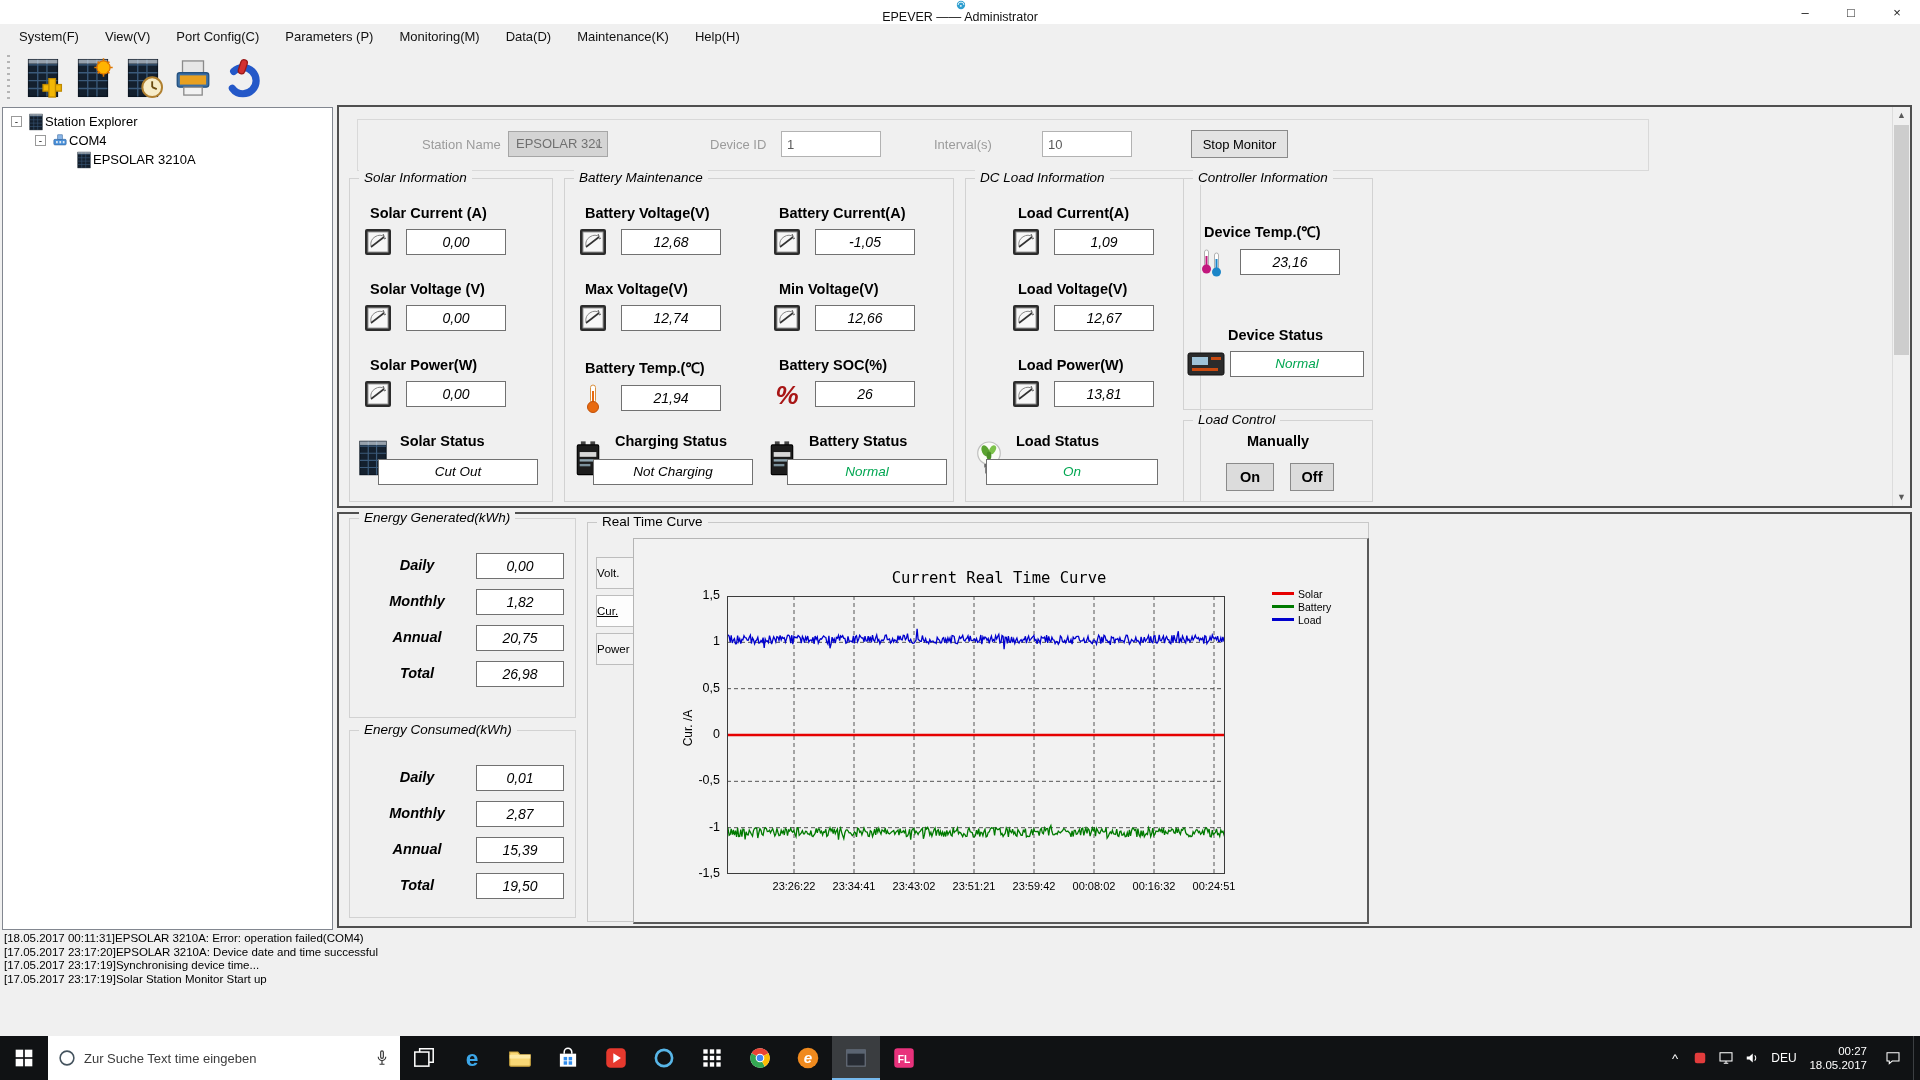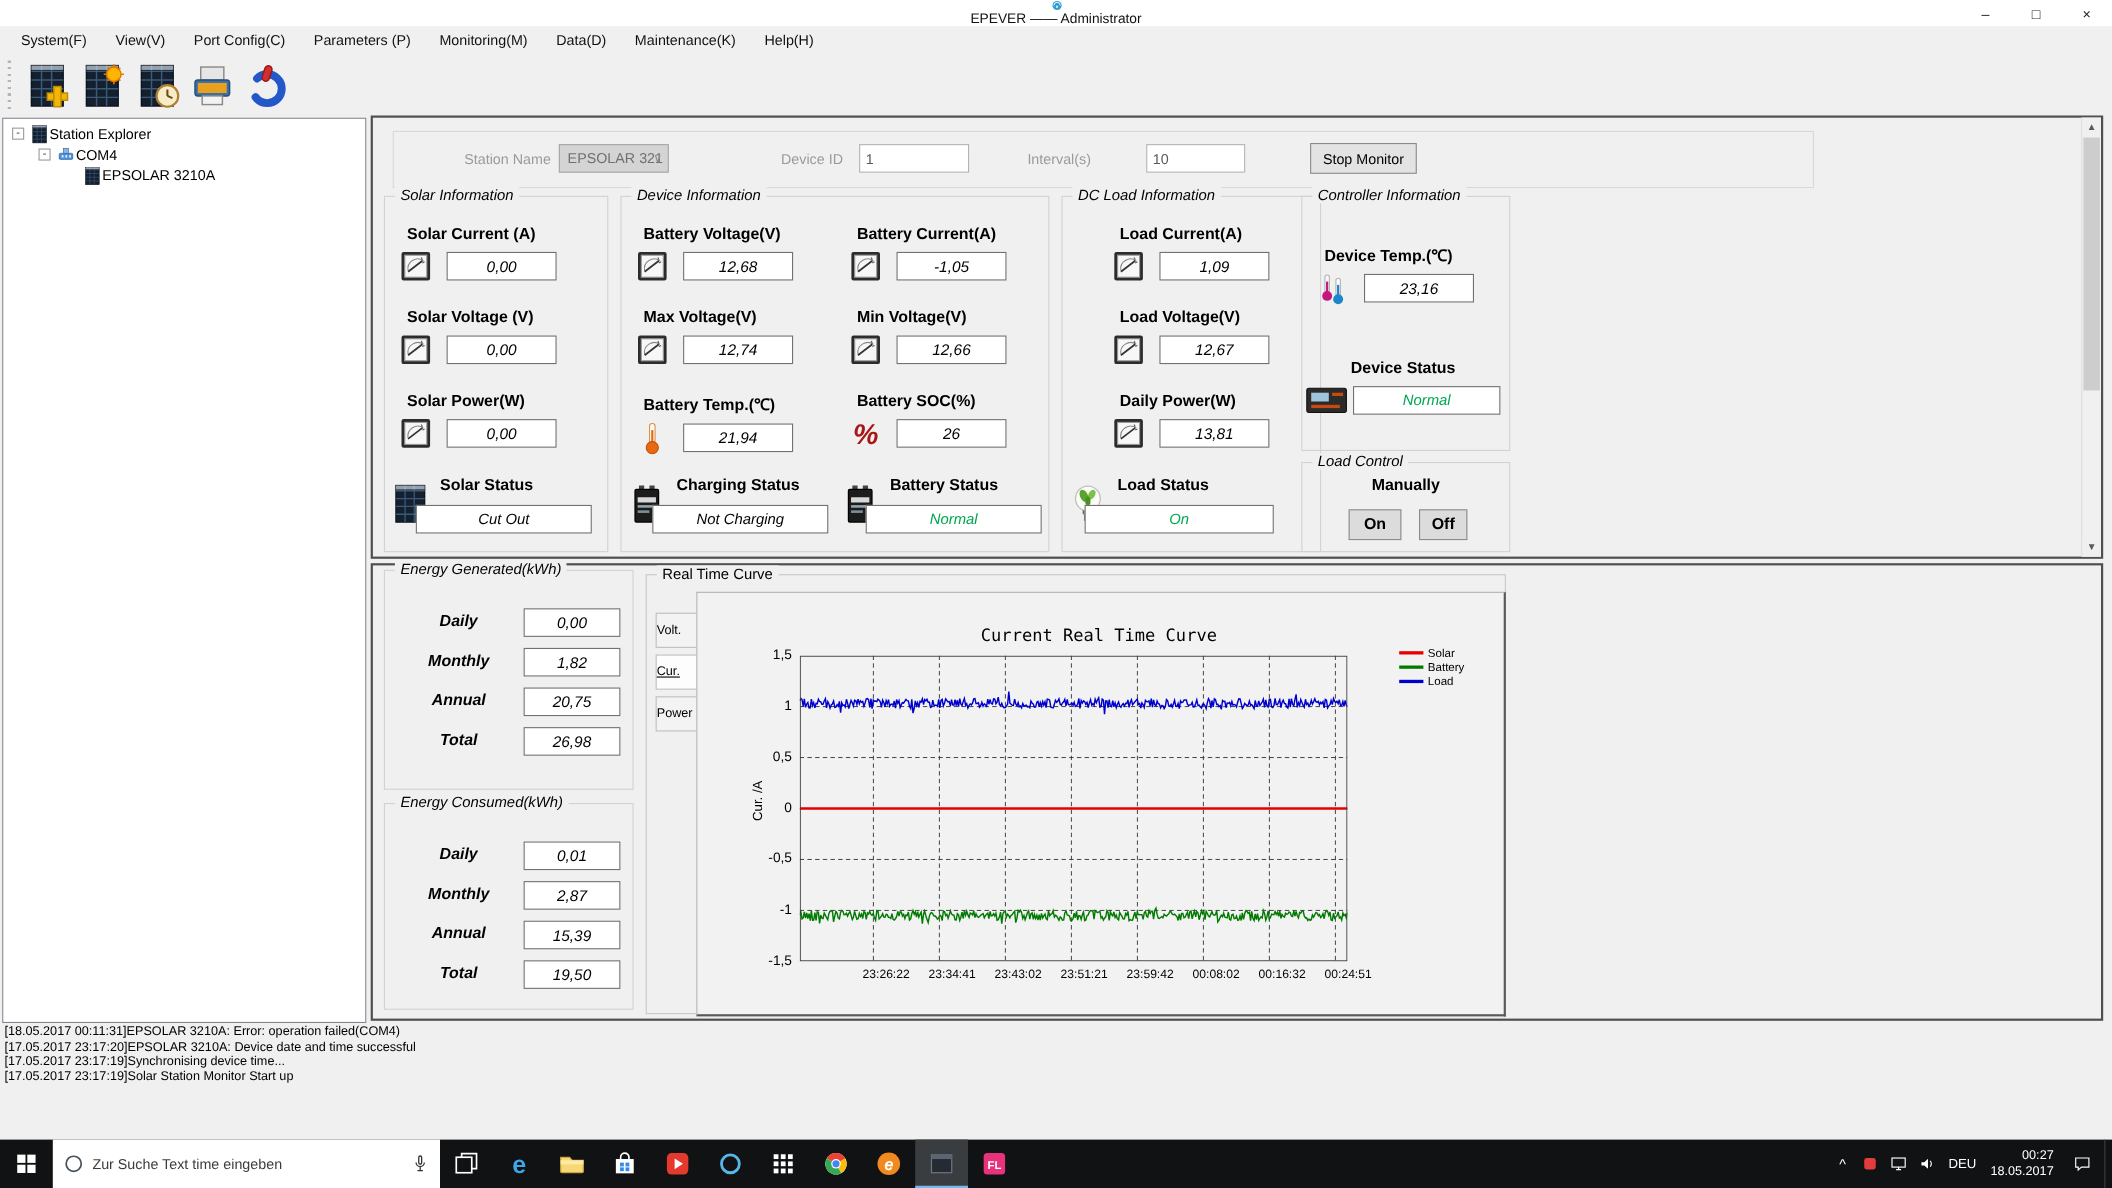--- a/index.html
+++ b/index.html
@@ -65,21 +65,21 @@
 
   
   .curve-tab{position:absolute;left:8px;width:44px;height:32px;background:#f3f3f3;border:1px solid #bdbdbd;box-sizing:border-box;font-size:11.5px;color:#000;text-align:left;line-height:30px;}
   .curve-tab.active{background:#fdfdfd;}
   .chart-box{position:absolute;left:45px;top:15px;width:733px;height:383px;background:#f2f2f2;border:1px solid #b5b5b5;border-right:2px solid #5a5a5a;border-bottom:2px solid #5a5a5a;box-sizing:content-box;}
   .chart-title{position:absolute;left:170px;top:30px;width:390px;text-align:center;font-family:"DejaVu Sans Mono",monospace;font-size:15.5px;color:#000;}
   .chart-ylabel{position:absolute;left:36px;top:182px;font-size:12px;color:#000;transform:rotate(-90deg);transform-origin:center;}
   .plot{position:absolute;left:93px;top:57px;width:498px;height:278px;}
   .plot svg{position:absolute;left:0;top:0;}
   .ytick{position:absolute;width:46px;text-align:right;font-size:12.5px;color:#000;}
-  .xtick{position:absolute;top:341px;width:66px;text-align:right;font-size:11px;color:#000;}
+  .xtick{position:absolute;top:341px;width:66px;text-align:center;font-size:11px;color:#000;}
   .legend{position:absolute;left:638px;top:48px;}
   .legend-row{display:flex;align-items:center;height:13px;}
   .legend-swatch{width:22px;height:2.5px;margin-right:4px;}
   .legend-text{font-size:10.5px;color:#000;}
 
   
   .lc-btn{position:absolute;top:42px;height:28px;background:#dcdcdc;border:1px solid #8a8a8a;font-size:14.5px;font-weight:700;font-family:"Liberation Sans",sans-serif;color:#000;}
 
   
   .log-area{position:absolute;left:4px;top:932px;width:1900px;}
@@ -413,21 +413,21 @@
       <div style="left:0;top:252px;width:200px;" class="status-cell">
           <svg width="38" height="54" class="status-icon">
             <use href="#sym-panel"></use>
           </svg>
           <span class="status-label">Solar Status</span>
           <div class="status-box">Cut Out</div>
         </div>
     </div>
 
     <div class="groupbox" style="left:225px;top:71px;width:388px;height:322px;">
-      <span class="gb-title">Device Information</span>
+      <span class="gb-title">Battery Maintenance</span>
       <div style="top:26px;" class="metric">
           <div class="metric-label">Battery Voltage(V)</div>
           <div class="metric-row">
             <svg width="32" height="32" class="metric-icon">
               <use href="#sym-meter"></use>
             </svg>
             <div class="value-box">12,68</div>
           </div>
         </div>
       <div style="top:102px;" class="metric">
@@ -505,21 +505,21 @@
       <div style="top:102px;" class="metric">
           <div class="metric-label">Load Voltage(V)</div>
           <div class="metric-row">
             <svg width="32" height="32" class="metric-icon">
               <use href="#sym-meter"></use>
             </svg>
             <div class="value-box">12,67</div>
           </div>
         </div>
       <div style="top:178px;" class="metric">
-          <div class="metric-label">Daily Power(W)</div>
+          <div class="metric-label">Load Power(W)</div>
           <div class="metric-row">
             <svg width="32" height="32" class="metric-icon">
               <use href="#sym-meter"></use>
             </svg>
             <div class="value-box">13,81</div>
           </div>
         </div>
       <div style="left:0;top:252px;width:200px;" class="status-cell">
           <svg width="38" height="54" class="status-icon">
             <use href="#sym-bulb"></use>

